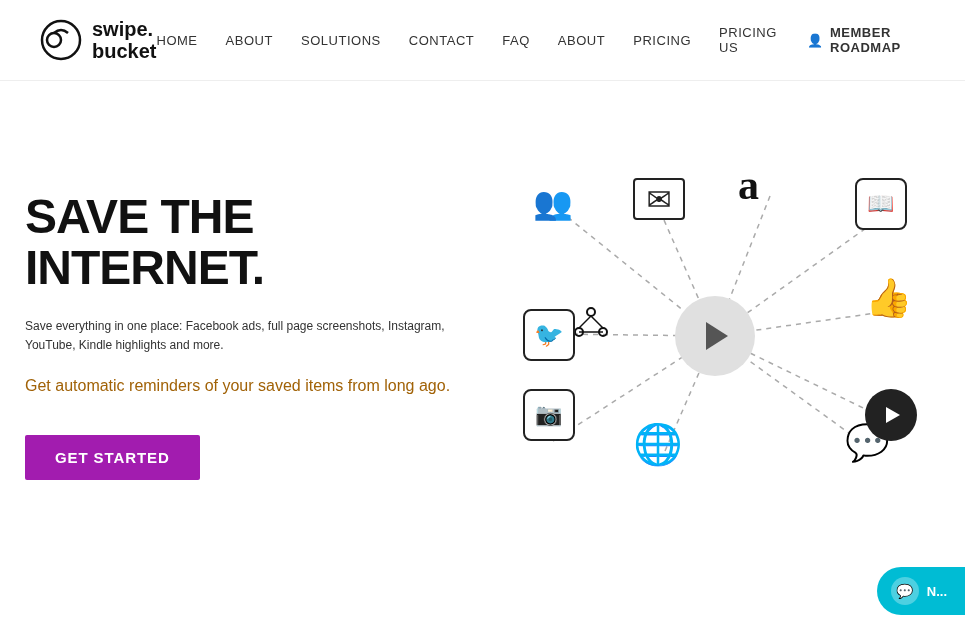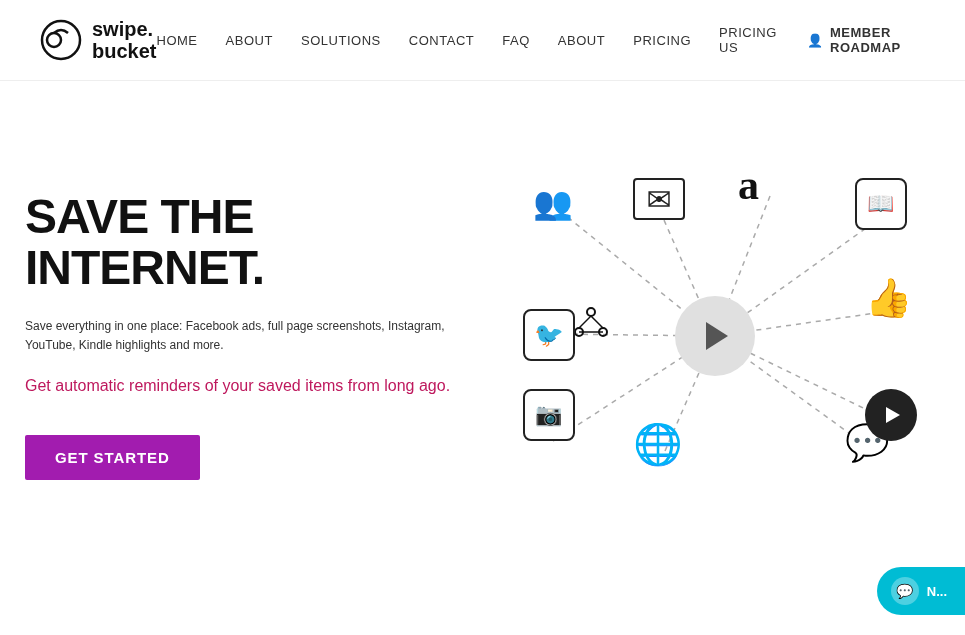--- a/index.html
+++ b/index.html
@@ -74,21 +74,21 @@
       letter-spacing: -1px;
     }
     .hero-desc {
       font-size: 12px;
       color: #333;
       line-height: 1.6;
       margin-bottom: 18px;
     }
     .hero-desc2 {
       font-size: 16px;
-      color: #be185d;
+      color: #a16207;
       line-height: 1.6;
       margin-bottom: 36px;
     }
     .btn-get-started {
       background: #a21caf;
       color: #fff;
       border: none;
       padding: 14px 30px;
       font-size: 15px;
       font-weight: 800;

